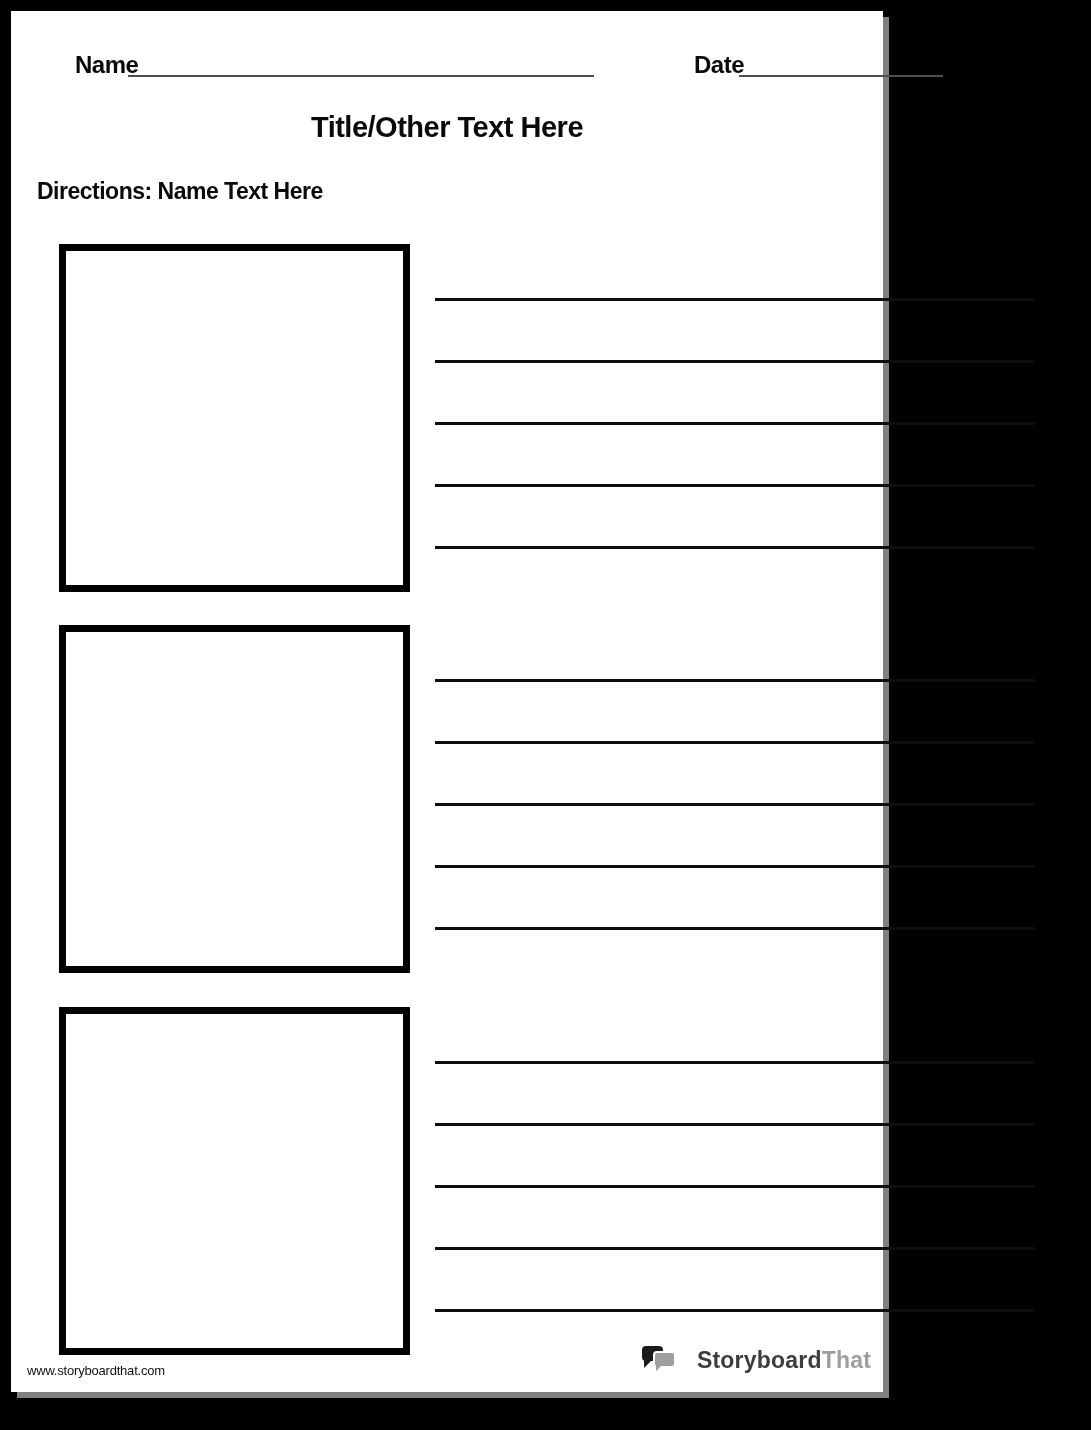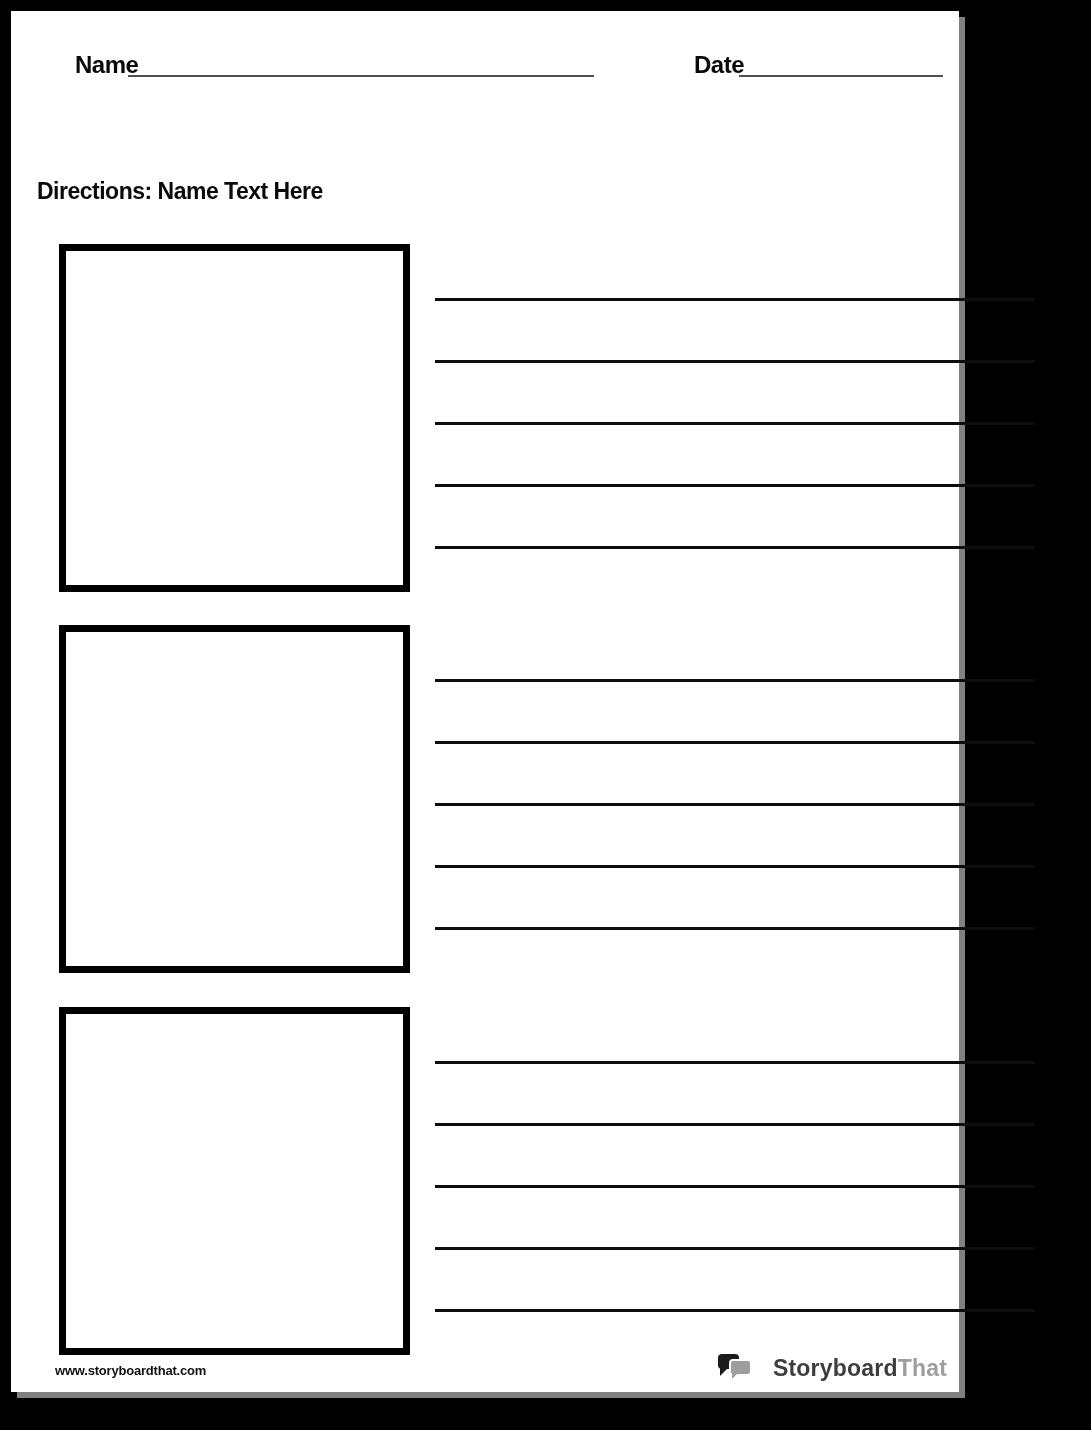--- a/index.html
+++ b/index.html
@@ -5,21 +5,21 @@
   html, body { margin: 0; padding: 0; }
   body {
     width: 1091px; height: 1430px;
     background: #000;
     position: relative;
     overflow: hidden;
     font-family: "Liberation Sans", sans-serif;
   }
   .page {
     position: absolute; left: 11px; top: 11px;
-    width: 948px; height: 1381px;
+    width: 872px; height: 1381px;
     background: #fff;
     box-shadow: 6px 6px 0 0 #808080;
   }
   
   .label {
     position: absolute;
     font-weight: bold; font-size: 24px; line-height: 26px;
     letter-spacing: -0.5px; color: #0a0a0a;
   }
   #name-label { left: 64px; top: 41px; }
@@ -61,26 +61,25 @@
   .wline { position: absolute; left: 0; width: 600px; height: 3px; background: #0d0d0d; }
   .wline:nth-child(1) { top: 54px; }
   .wline:nth-child(2) { top: 116px; }
   .wline:nth-child(3) { top: 178px; }
   .wline:nth-child(4) { top: 240px; }
   .wline:nth-child(5) { top: 302px; }
 
   
   .site-url {
     position: absolute; left: 16px; top: 1352px;
-    font-weight: bold; font-size: 13px; letter-spacing: -0.2px;
+    font-weight: normal; font-size: 13px; letter-spacing: -0.2px;
     color: #111;
-    margin-left: 28px;
   }
   .logo {
-    position: absolute; right: 12px; bottom: 10px;
+    position: absolute; right: 12px; bottom: 18px;
     display: flex; align-items: center; gap: 21px;
   }
   .logo-icon { position: relative; width: 34px; height: 28px; }
   .bubble-black {
     position: absolute; left: 0; top: 0;
     width: 21px; height: 15px; background: #1b1b1b; border-radius: 4px;
   }
   .bubble-black::after {
     content: ""; position: absolute; left: 2px; top: 13px;
     width: 0; height: 0;
@@ -105,20 +104,21 @@
 
 <div class="frame">
   <div class="page">
 
     <span id="name-label" class="label">Name</span>
     <span id="name-blank" class="blank-line"></span>
 
     <span id="date-label" class="label">Date</span>
     <span id="date-blank" class="blank-line"></span>
 
+    <div class="title">Title/Other Text Here</div>
 
     <div class="directions">
       <span class="u">Directions</span><span>: Name Text Here</span>
     </div>
 
     <div id="sections">
         <div class="row">
           <div class="pic-box"></div>
           <div class="lines">
             <div class="wline"></div>

